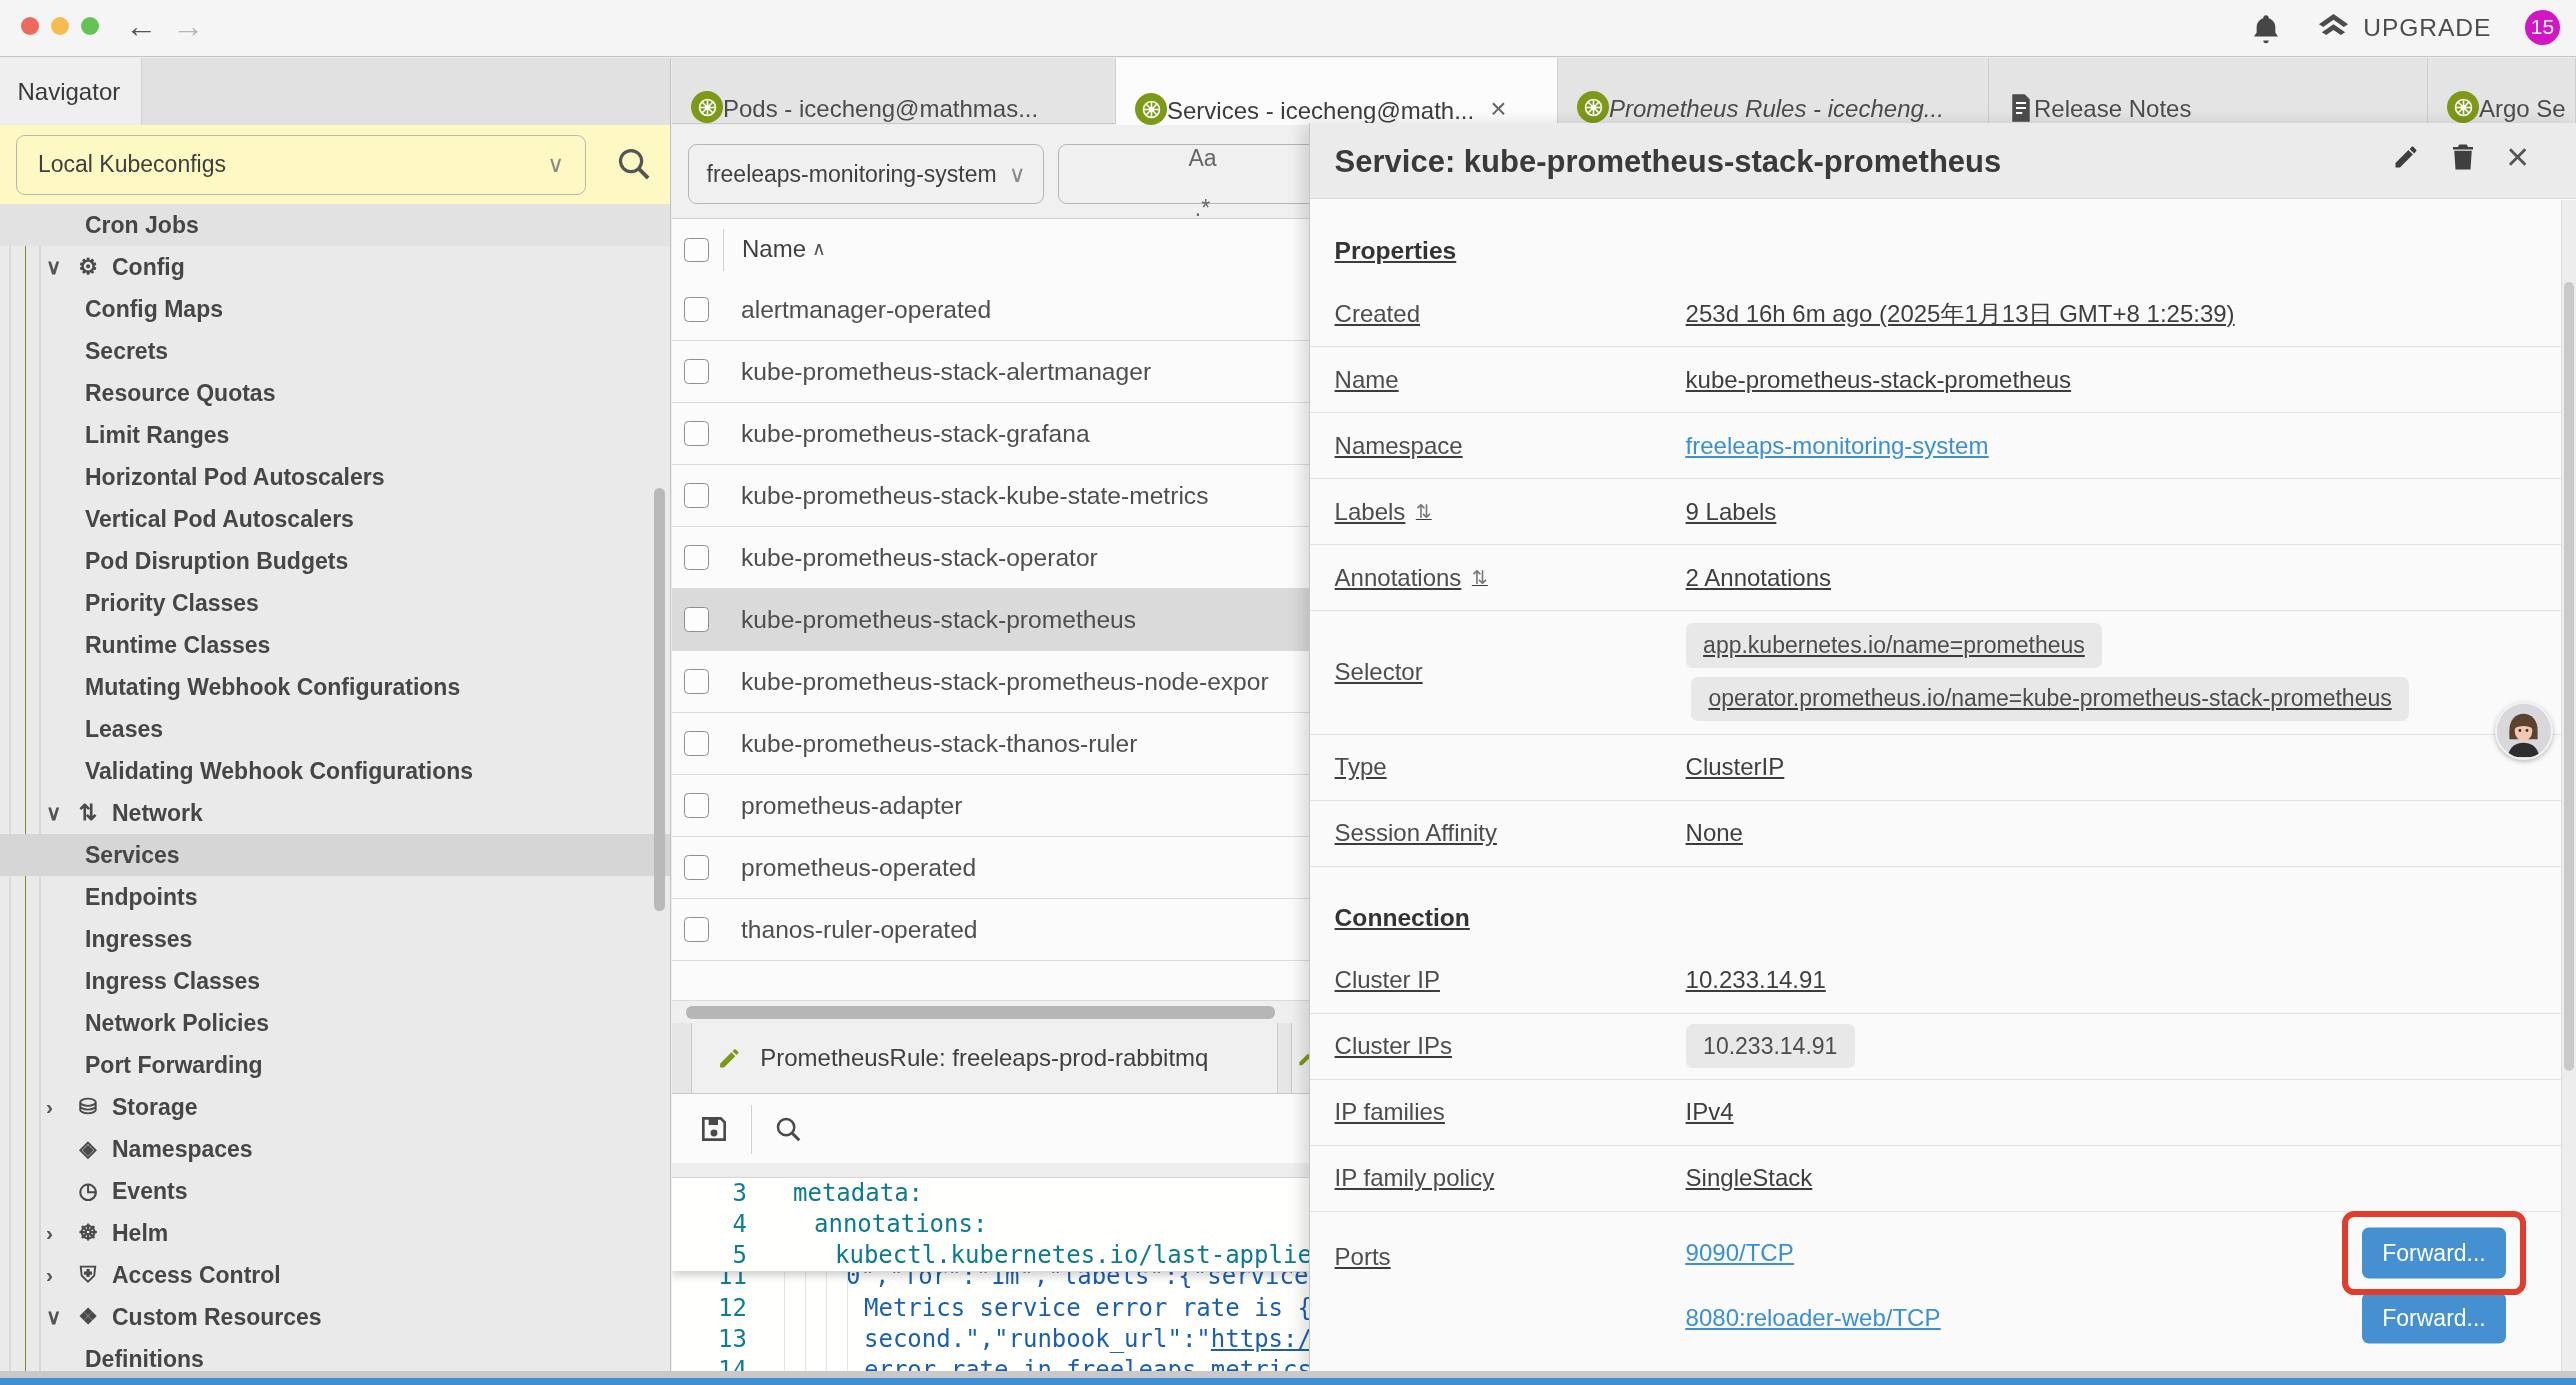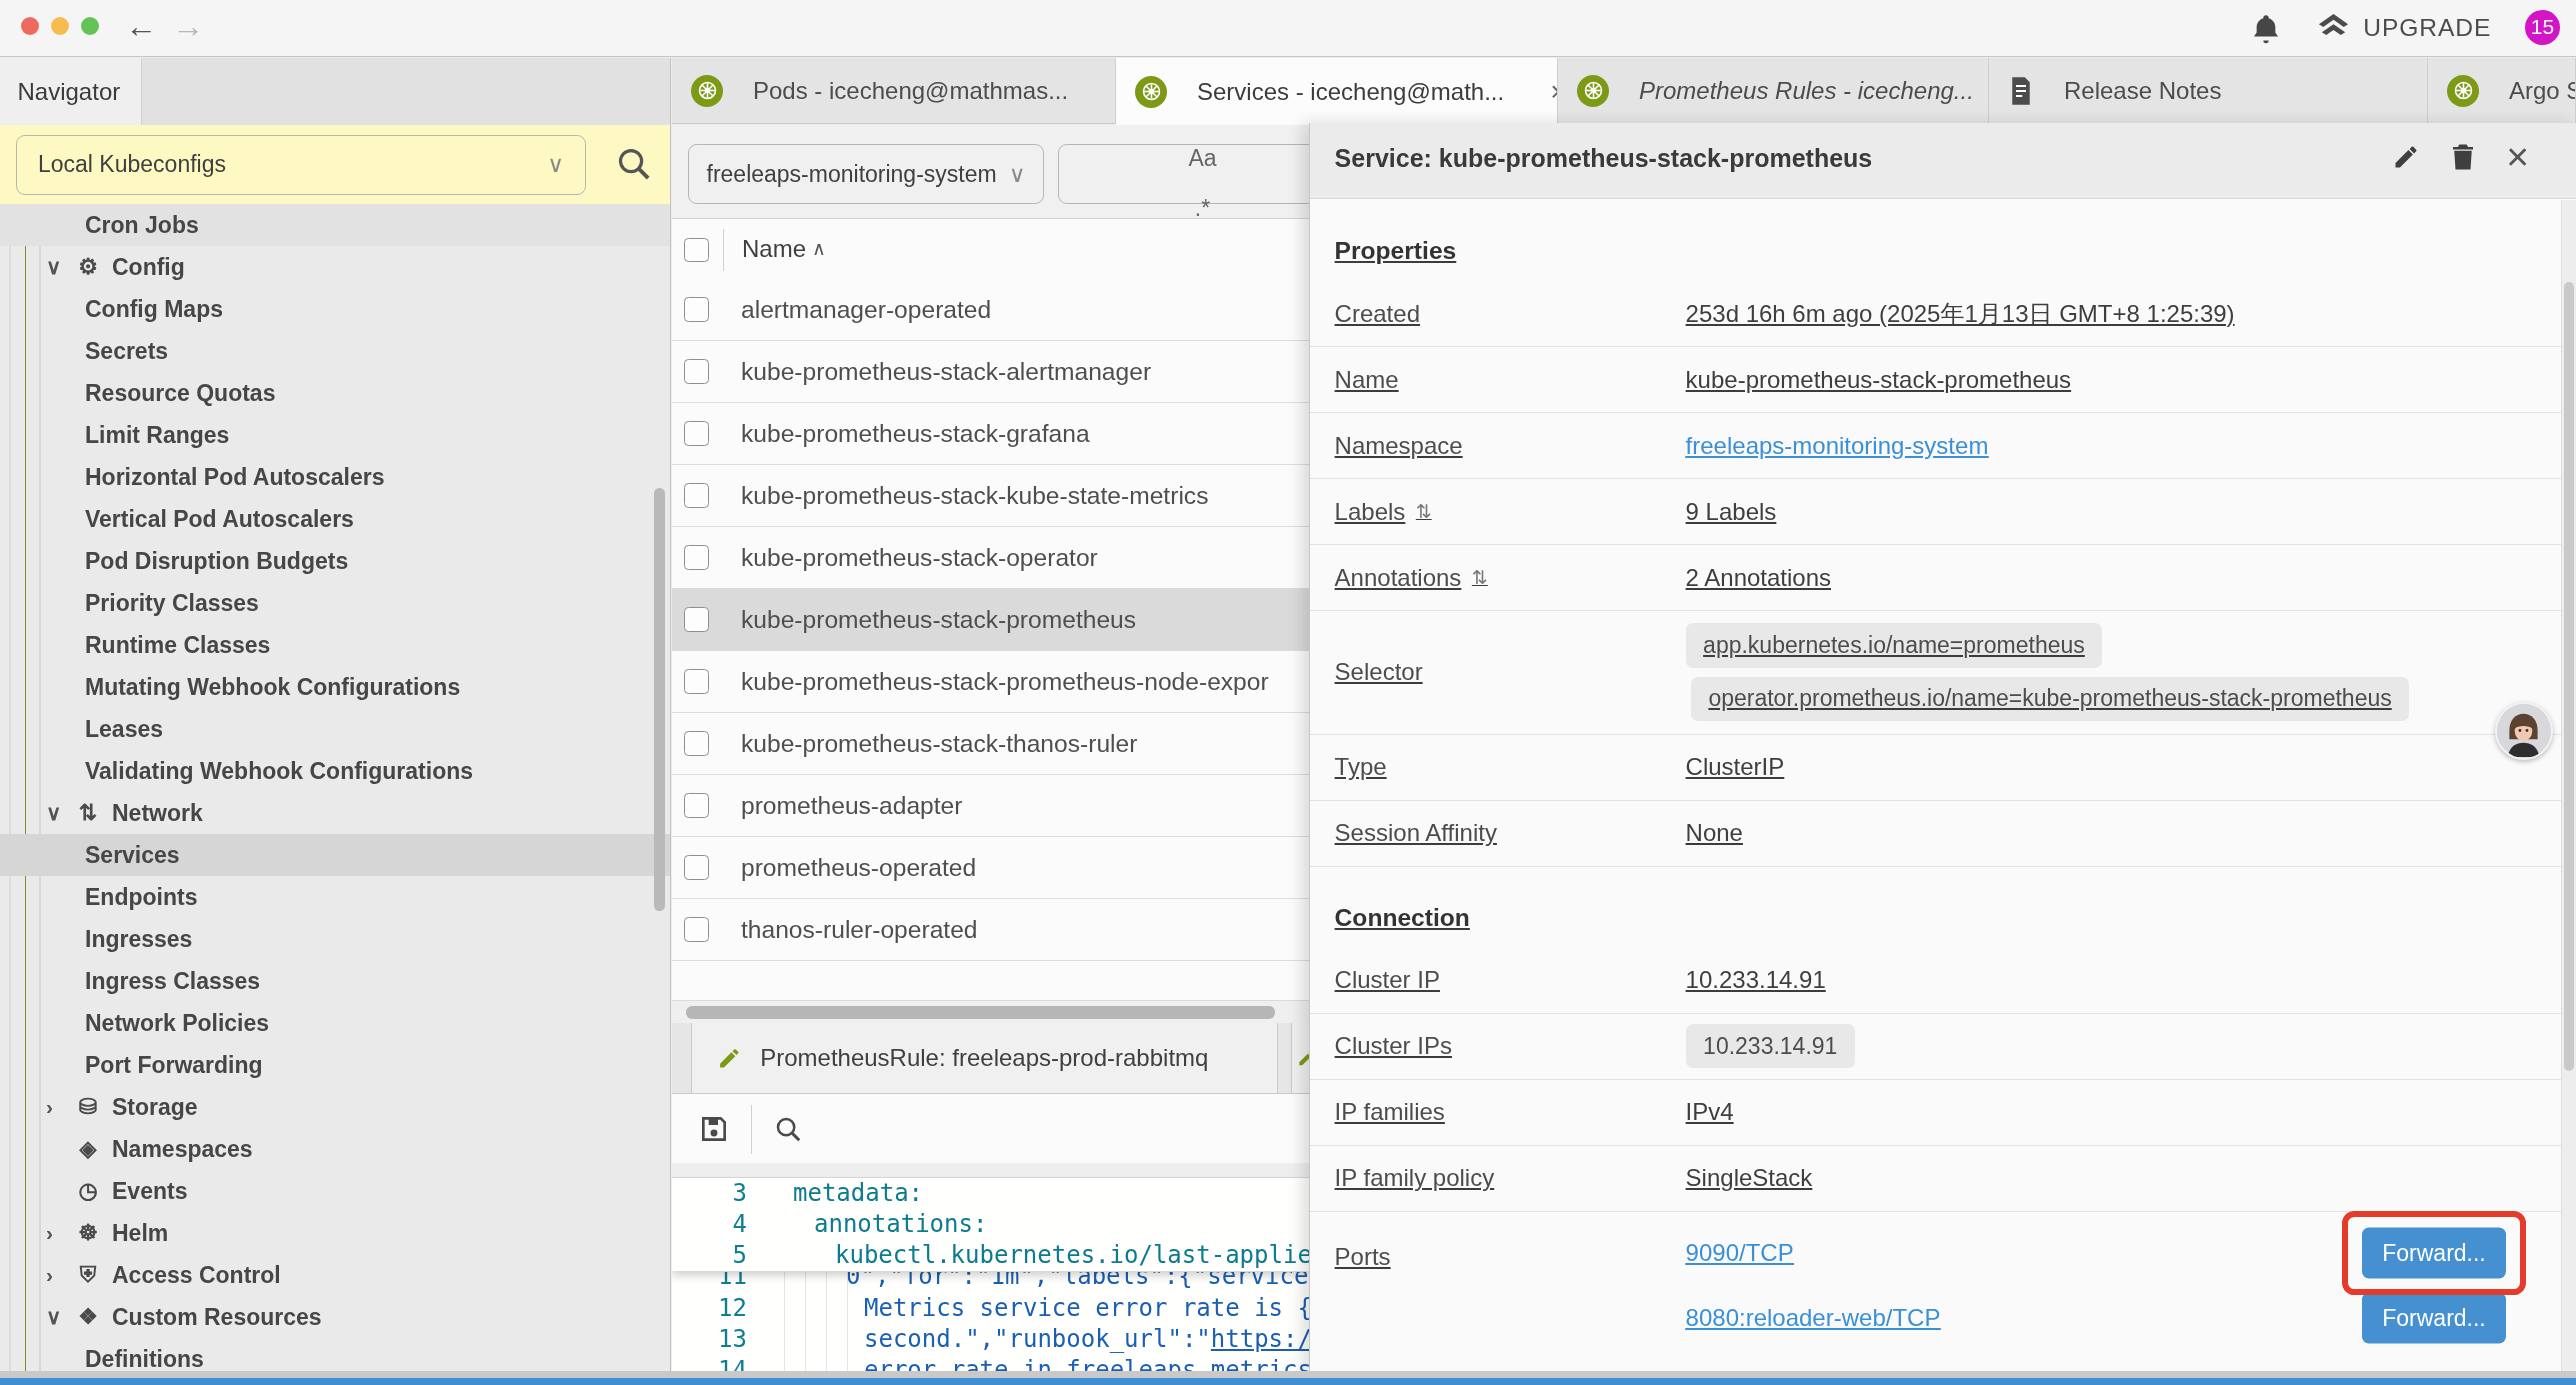--- a/index.html
+++ b/index.html
@@ -35,21 +35,21 @@
   .g1{left:8.8px;background:#dcdcdc;} .g2{left:24.6px;background:#7c8f2a;} .g3{left:39px;background:#d8d8d8;}
   .trow{position:relative;height:42px;display:flex;align-items:center;font-size:23px;color:#464646;}
   .trow.sel{background:#d7d6d6;} .trow.hl{background:#e3e2e2;}
   .trow .chev{position:absolute;left:46px;width:23px;color:#555;font-size:21px;}
   .trow .ticon{position:absolute;left:75px;width:26px;color:#4a4a4a;font-size:22px;text-align:center;}
   .trow .lbl{position:absolute;left:85px;white-space:nowrap;}
   .trow.group .lbl{left:112px;}
   #side-scroll{position:absolute;left:654px;top:430px;width:10.5px;height:423px;border-radius:5.3px;background:#b9b9b9;}
   
   #tabbar{position:absolute;left:672px;top:58px;width:1904px;height:65px;background:#e5e4e4;border-bottom:1.8px solid #c9c9c9;display:flex;}
-  .tab{position:relative;box-sizing:border-box;height:65px;display:flex;align-items:center;gap:30px;padding:0 19px;
+  .tab{position:relative;box-sizing:border-box;height:65px;display:flex;align-items:flex-end;gap:0;padding:0 19px;
        border-right:0.9px solid #cfcfcf;font-size:24px;color:#4c4c4c;overflow:hidden;white-space:nowrap;}
   .tab.active{background:#fcfcfc;height:67px;z-index:3;color:#3c3c3c;}
   .tab.italic{font-style:italic;}
   .k8s-badge{flex:0 0 32px;width:32px;height:32px;border-radius:50%;background:var(--k8s-green,#7c9a16);
              display:flex;align-items:center;justify-content:center;}
   .tab .close{margin-left:16px;font-size:28px;color:#666;}
   
   #middle{position:absolute;left:672px;top:125px;width:637px;height:1261px;background:#fbfbfb;overflow:hidden;}
   #filter-row{position:absolute;left:0;top:0;width:637px;height:93px;background:#f1f0f0;border-bottom:1.8px solid #d2d2d2;}
   #ns-select{position:absolute;left:16px;top:19px;width:356px;height:60px;padding:0 17.5px;justify-content:space-between;}
@@ -87,21 +87,21 @@
   #sticky{position:absolute;left:0;top:0;right:0;background:#fffffe;box-shadow:0 5.3px 8px rgba(0,0,0,.18);z-index:2;}
   #scrolled{position:absolute;left:0;top:94px;right:0;bottom:0;overflow:hidden;z-index:1;}
   .eguide{position:absolute;top:0;bottom:0;width:0.9px;background:#e4e4e4;}
   .eg1{left:112px;} .eg2{left:133px;} .eg3{left:154px;} .eg4{left:175px;}
   .eline.partial{height:21px;overflow:hidden;}
   .eline.partial .gutter,.eline.partial .code{margin-top:-11.4px;}
   
   #detail{position:absolute;left:1309px;top:123px;width:1267px;height:1249px;background:#fafafa;
           border-left:1.8px solid #c6c6c6;box-shadow:-7px 0 14px rgba(0,0,0,.13);z-index:5;box-sizing:border-box;overflow:hidden;}
   #dhead{position:absolute;left:0;top:0;right:0;height:75px;background:#ecebeb;border-bottom:1.8px solid #d7d7d7;}
-  #dtitle{position:absolute;left:24.6px;top:21px;font-size:25px;font-weight:bold;color:#3a3a3a;white-space:nowrap;}
+  #dtitle{position:absolute;left:24.6px;top:21px;font-size:31px;font-weight:bold;color:#3a3a3a;white-space:nowrap;}
   #dicons{position:absolute;right:47px;top:16px;display:flex;align-items:center;gap:30px;}
   #dclose{font-size:39px;color:#555;line-height:35px;}
   #dbody{position:absolute;left:0;top:77px;right:14px;bottom:0;text-decoration:underline;}
   .drow{box-sizing:border-box;min-height:66px;display:flex;align-items:center;border-bottom:1.8px solid #e2e2e2;padding-left:24.6px;}
   .drow .dlabel{flex:0 0 351px;font-size:24px;color:#4c4c4c;display:flex;align-items:center;}
   .drow .dvalue{flex:1;font-size:24px;color:#3e3e3e;position:relative;}
   .sort{margin-left:10.5px;font-size:19px;color:#777;}
   .drow.dheading{min-height:81px;border-bottom:none;align-items:flex-end;padding-bottom:16px;}
   .dhead-lbl{font-size:24.6px;font-weight:bold;color:#333;}
   .dlink{color:var(--link-blue,#3a8fd9);text-decoration:underline;cursor:pointer;}

